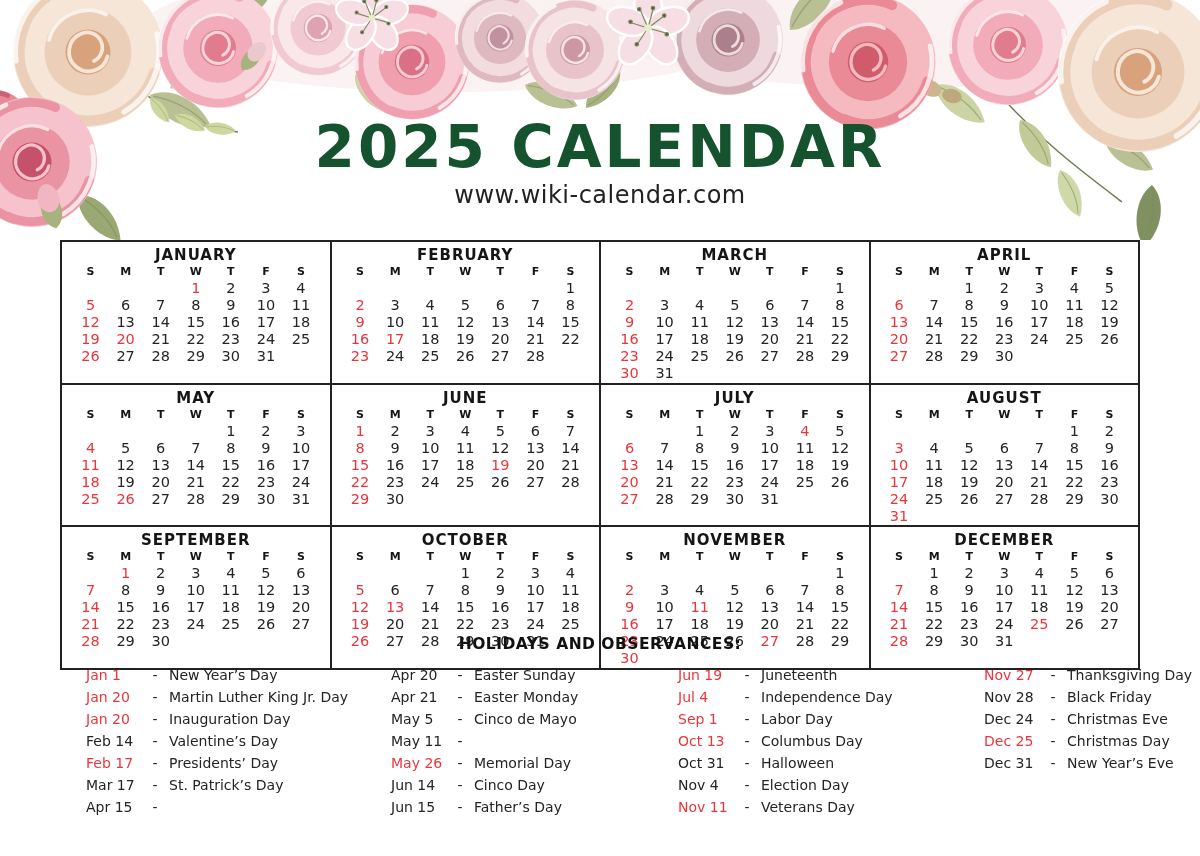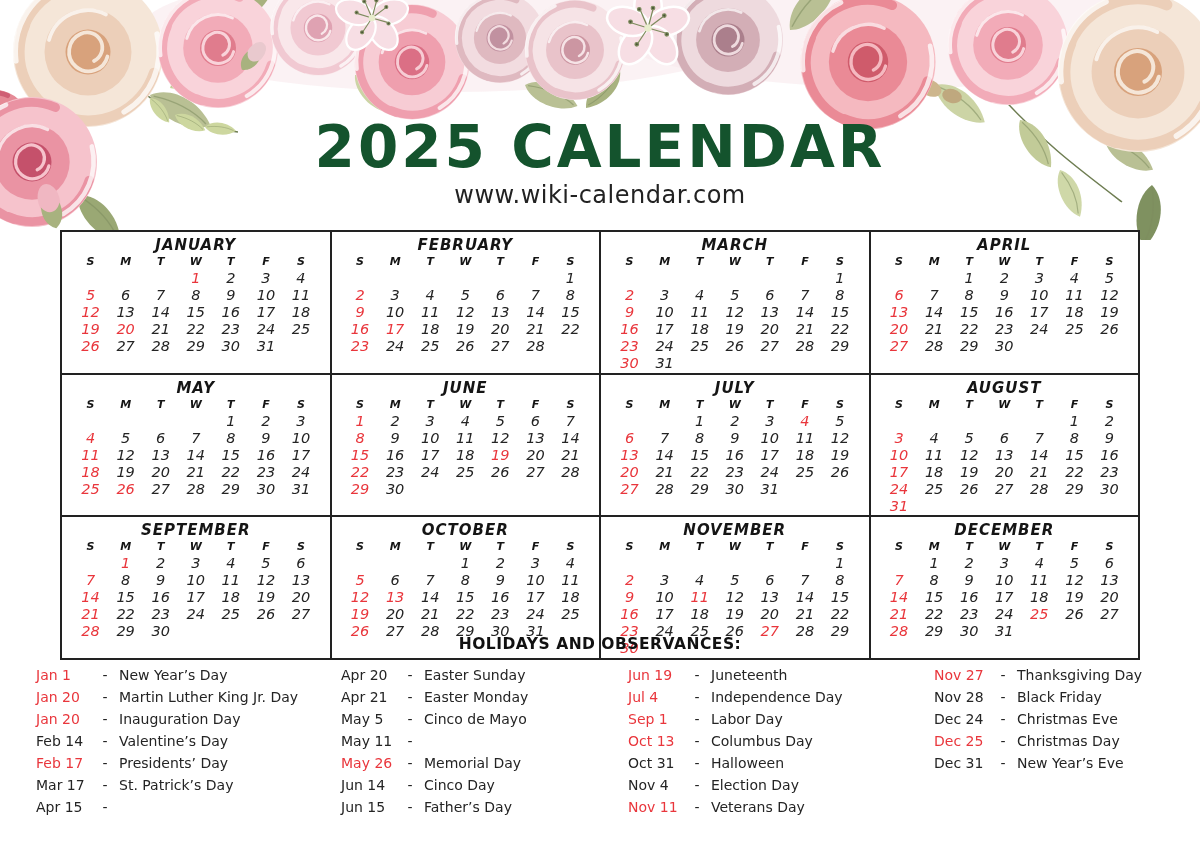--- a/index.html
+++ b/index.html
@@ -11,23 +11,23 @@
   .floral{position:absolute;top:0;left:0;pointer-events:none;}
   header{position:relative;text-align:center;padding-top:116px;}
   .page-title{
     margin:0;font-size:58px;font-weight:bold;letter-spacing:3px;
     color:#14532d;line-height:1.1;
   }
   .site-url{font-size:24px;letter-spacing:.5px;margin-top:1px;color:#222;}
 
   
   .months{
-    position:absolute;left:60px;top:230px;width:1080px;height:430px;
+    position:absolute;left:60px;top:240px;width:1080px;height:430px;
     display:grid;grid-template-columns:repeat(4,1fr);grid-template-rows:repeat(3,1fr);
-    border:1px solid #222;background:#fff;box-sizing:border-box;font-style:italic;
+    border:1px solid #222;background:#fff;box-sizing:border-box;
   }
   .month{border:1px solid #222;box-sizing:border-box;padding:4px 11px 0;overflow:hidden;}
   .month-name{
     text-align:center;font-weight:bold;font-size:15px;letter-spacing:1px;
     height:18px;line-height:18px;color:#151515;
   }
   .grid7{display:grid;grid-template-columns:repeat(7,1fr);}
   .dow{
     text-align:center;font-size:11px;font-weight:bold;height:16px;line-height:16px;color:#151515;
   }
@@ -37,21 +37,21 @@
   .red{color:var(--red,#e9363c);}
 
   
   .holidays{position:absolute;top:635px;left:0;width:1200px;}
   .holidays-heading{
     margin:0 0 11px;text-align:center;font-size:15.5px;font-weight:bold;
     letter-spacing:.5px;color:#111;
   }
   .holiday-cols{
     display:grid;grid-template-columns:305px 287px 306px 240px;
-    padding-left:36px;box-sizing:border-box;
+    padding-left:86px;box-sizing:border-box;
   }
   .h-entry{
     display:grid;grid-template-columns:58px 22px auto;
     font-size:14px;line-height:22px;color:#242424;
   }
   .h-dash{text-align:center;}
   .h-name{padding-left:3px;}
 </style>
 </head>
 <body>

